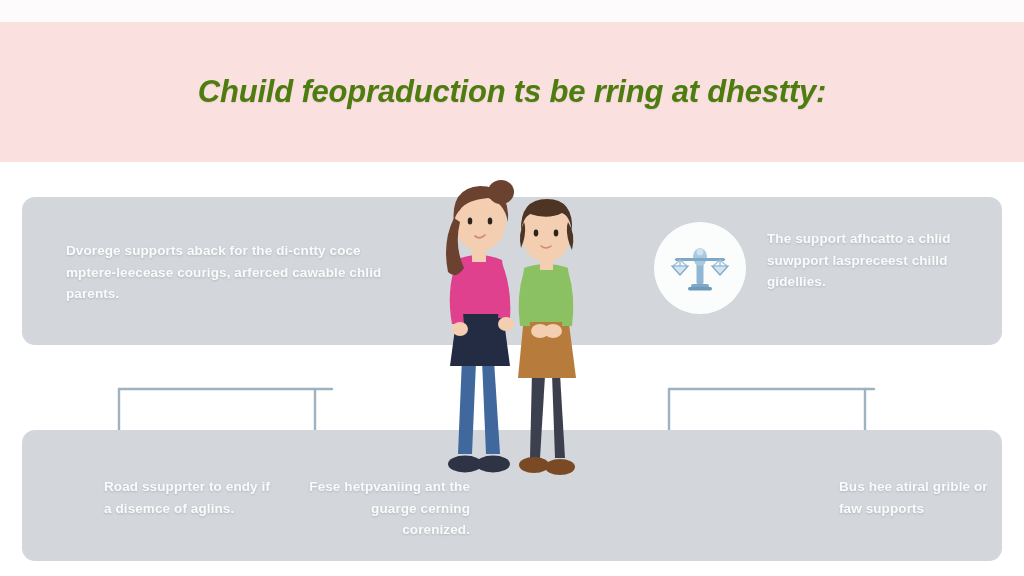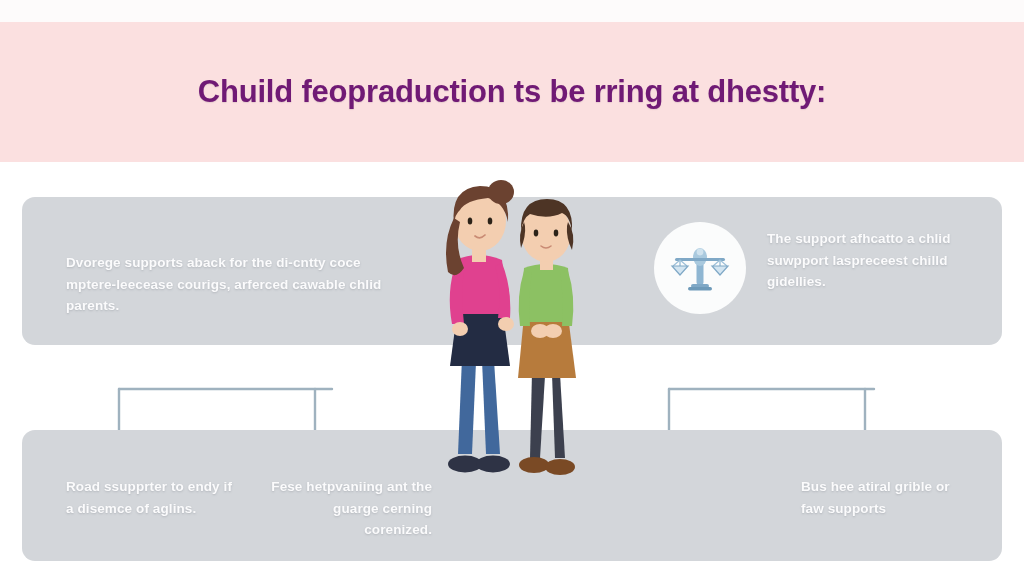--- a/index.html
+++ b/index.html
@@ -29,26 +29,27 @@
     height: 140px;
     background: #fbe0e0;
     display: flex;
     flex-direction: column;
     align-items: center;
     justify-content: center;
     gap: 6px;
   }
 
   .title-line {
-    color: #701a75;
+    color: #4d7c0f;
     font-weight: bold;
     font-size: 31px;
     letter-spacing: -0.2px;
     white-space: nowrap;
     text-shadow: 0 1px 1px rgba(160,130,140,0.22);
+    font-style: italic;
   }
   .title-line-2 { font-size: 30px; }
 
   
   .body-area {
     position: absolute;
     left: 0;
     top: 162px;
     width: 1024px;
     height: 414px;
@@ -80,32 +81,33 @@
   .blurb {
     position: absolute;
     color: #fbfbfc;
     font-size: 13.5px;
     line-height: 21.5px;
     font-weight: bold;
     letter-spacing: 0.1px;
     text-shadow: 0 1px 2px rgba(120,125,135,0.35);
   }
 
-  .blurb-left  { left: 66px;  top: 240px; width: 330px; margin-top: 12px; }
+  .blurb-left  { left: 66px;  top: 240px; width: 330px; }
   .blurb-right { left: 767px; top: 228px; width: 232px; }
 
   .blurb-bottom {
     position: absolute;
     top: 476px;
     color: #fbfbfc;
     font-size: 13.5px;
     line-height: 21.5px;
     font-weight: bold;
     letter-spacing: 0.1px;
     text-shadow: 0 1px 2px rgba(120,125,135,0.35);
+    margin-left: 38px;
   }
   .bb-0 { left: 66px;  width: 170px; }
   .bb-1 { left: 262px; width: 170px; text-align: right; }
   .bb-2 { left: 605px; width: 170px; }
   .bb-3 { left: 801px; width: 175px; }
 
   
   .icon-medallion {
     position: absolute;
     left: 654px;

